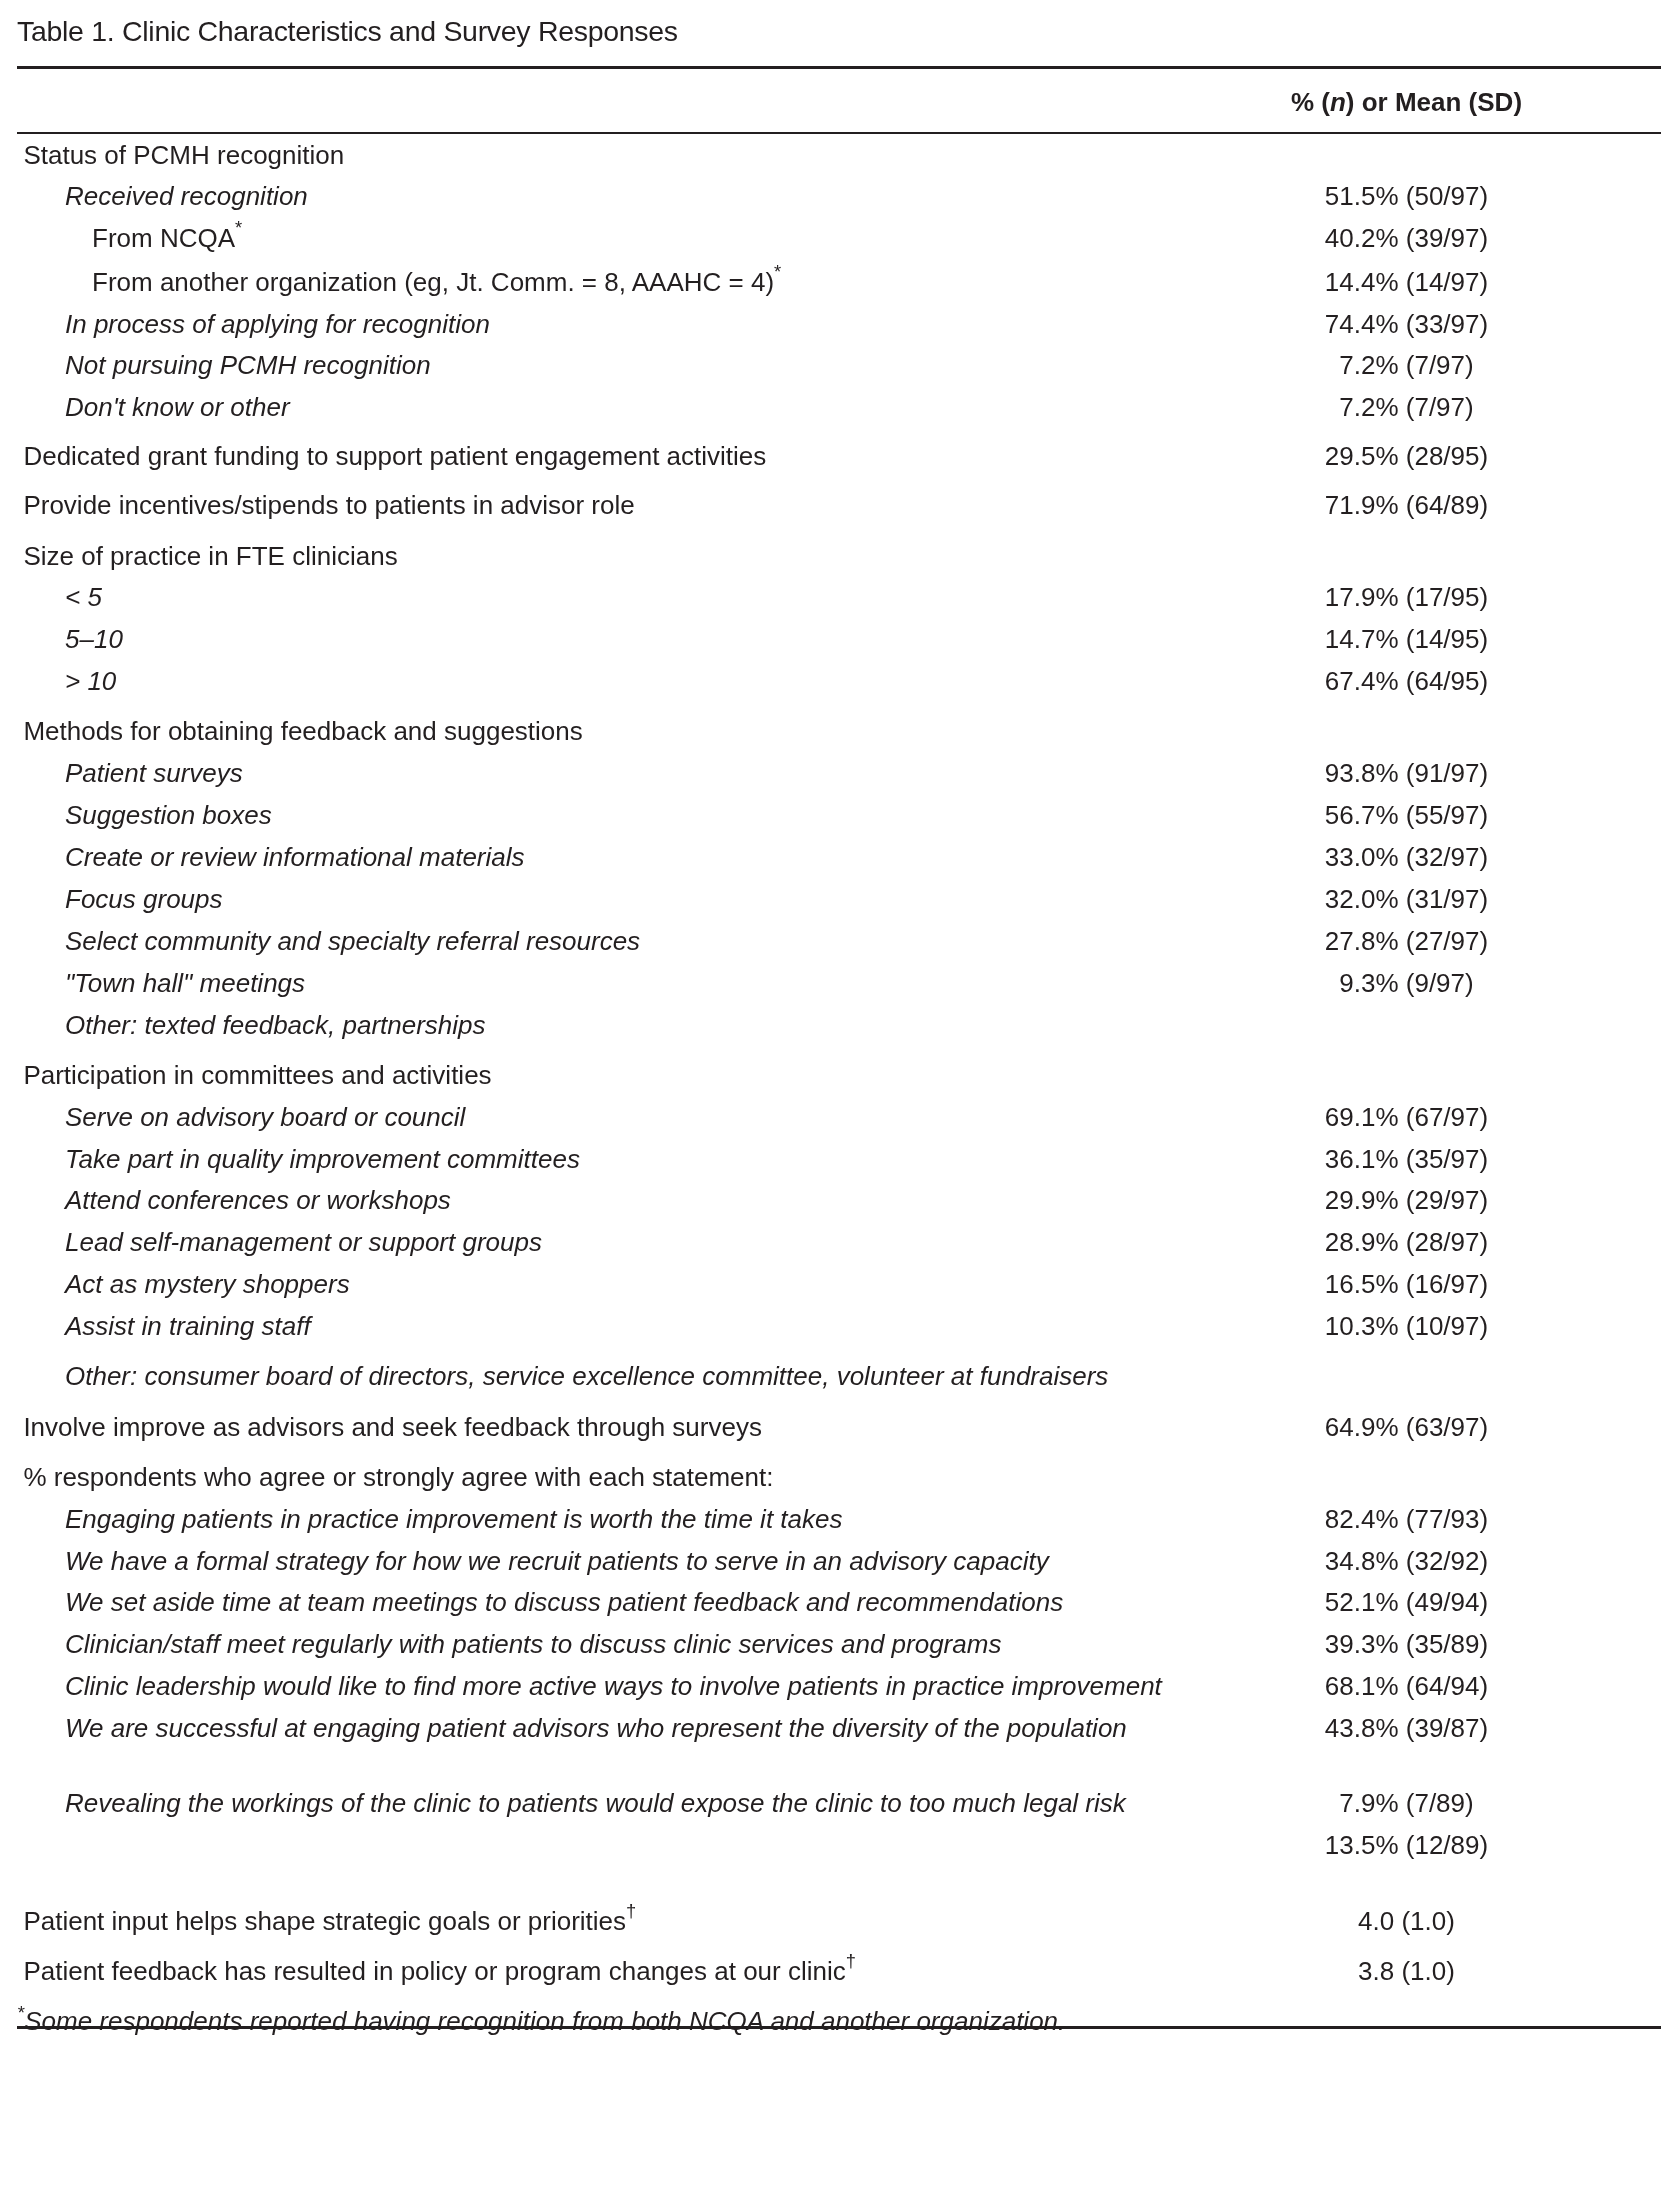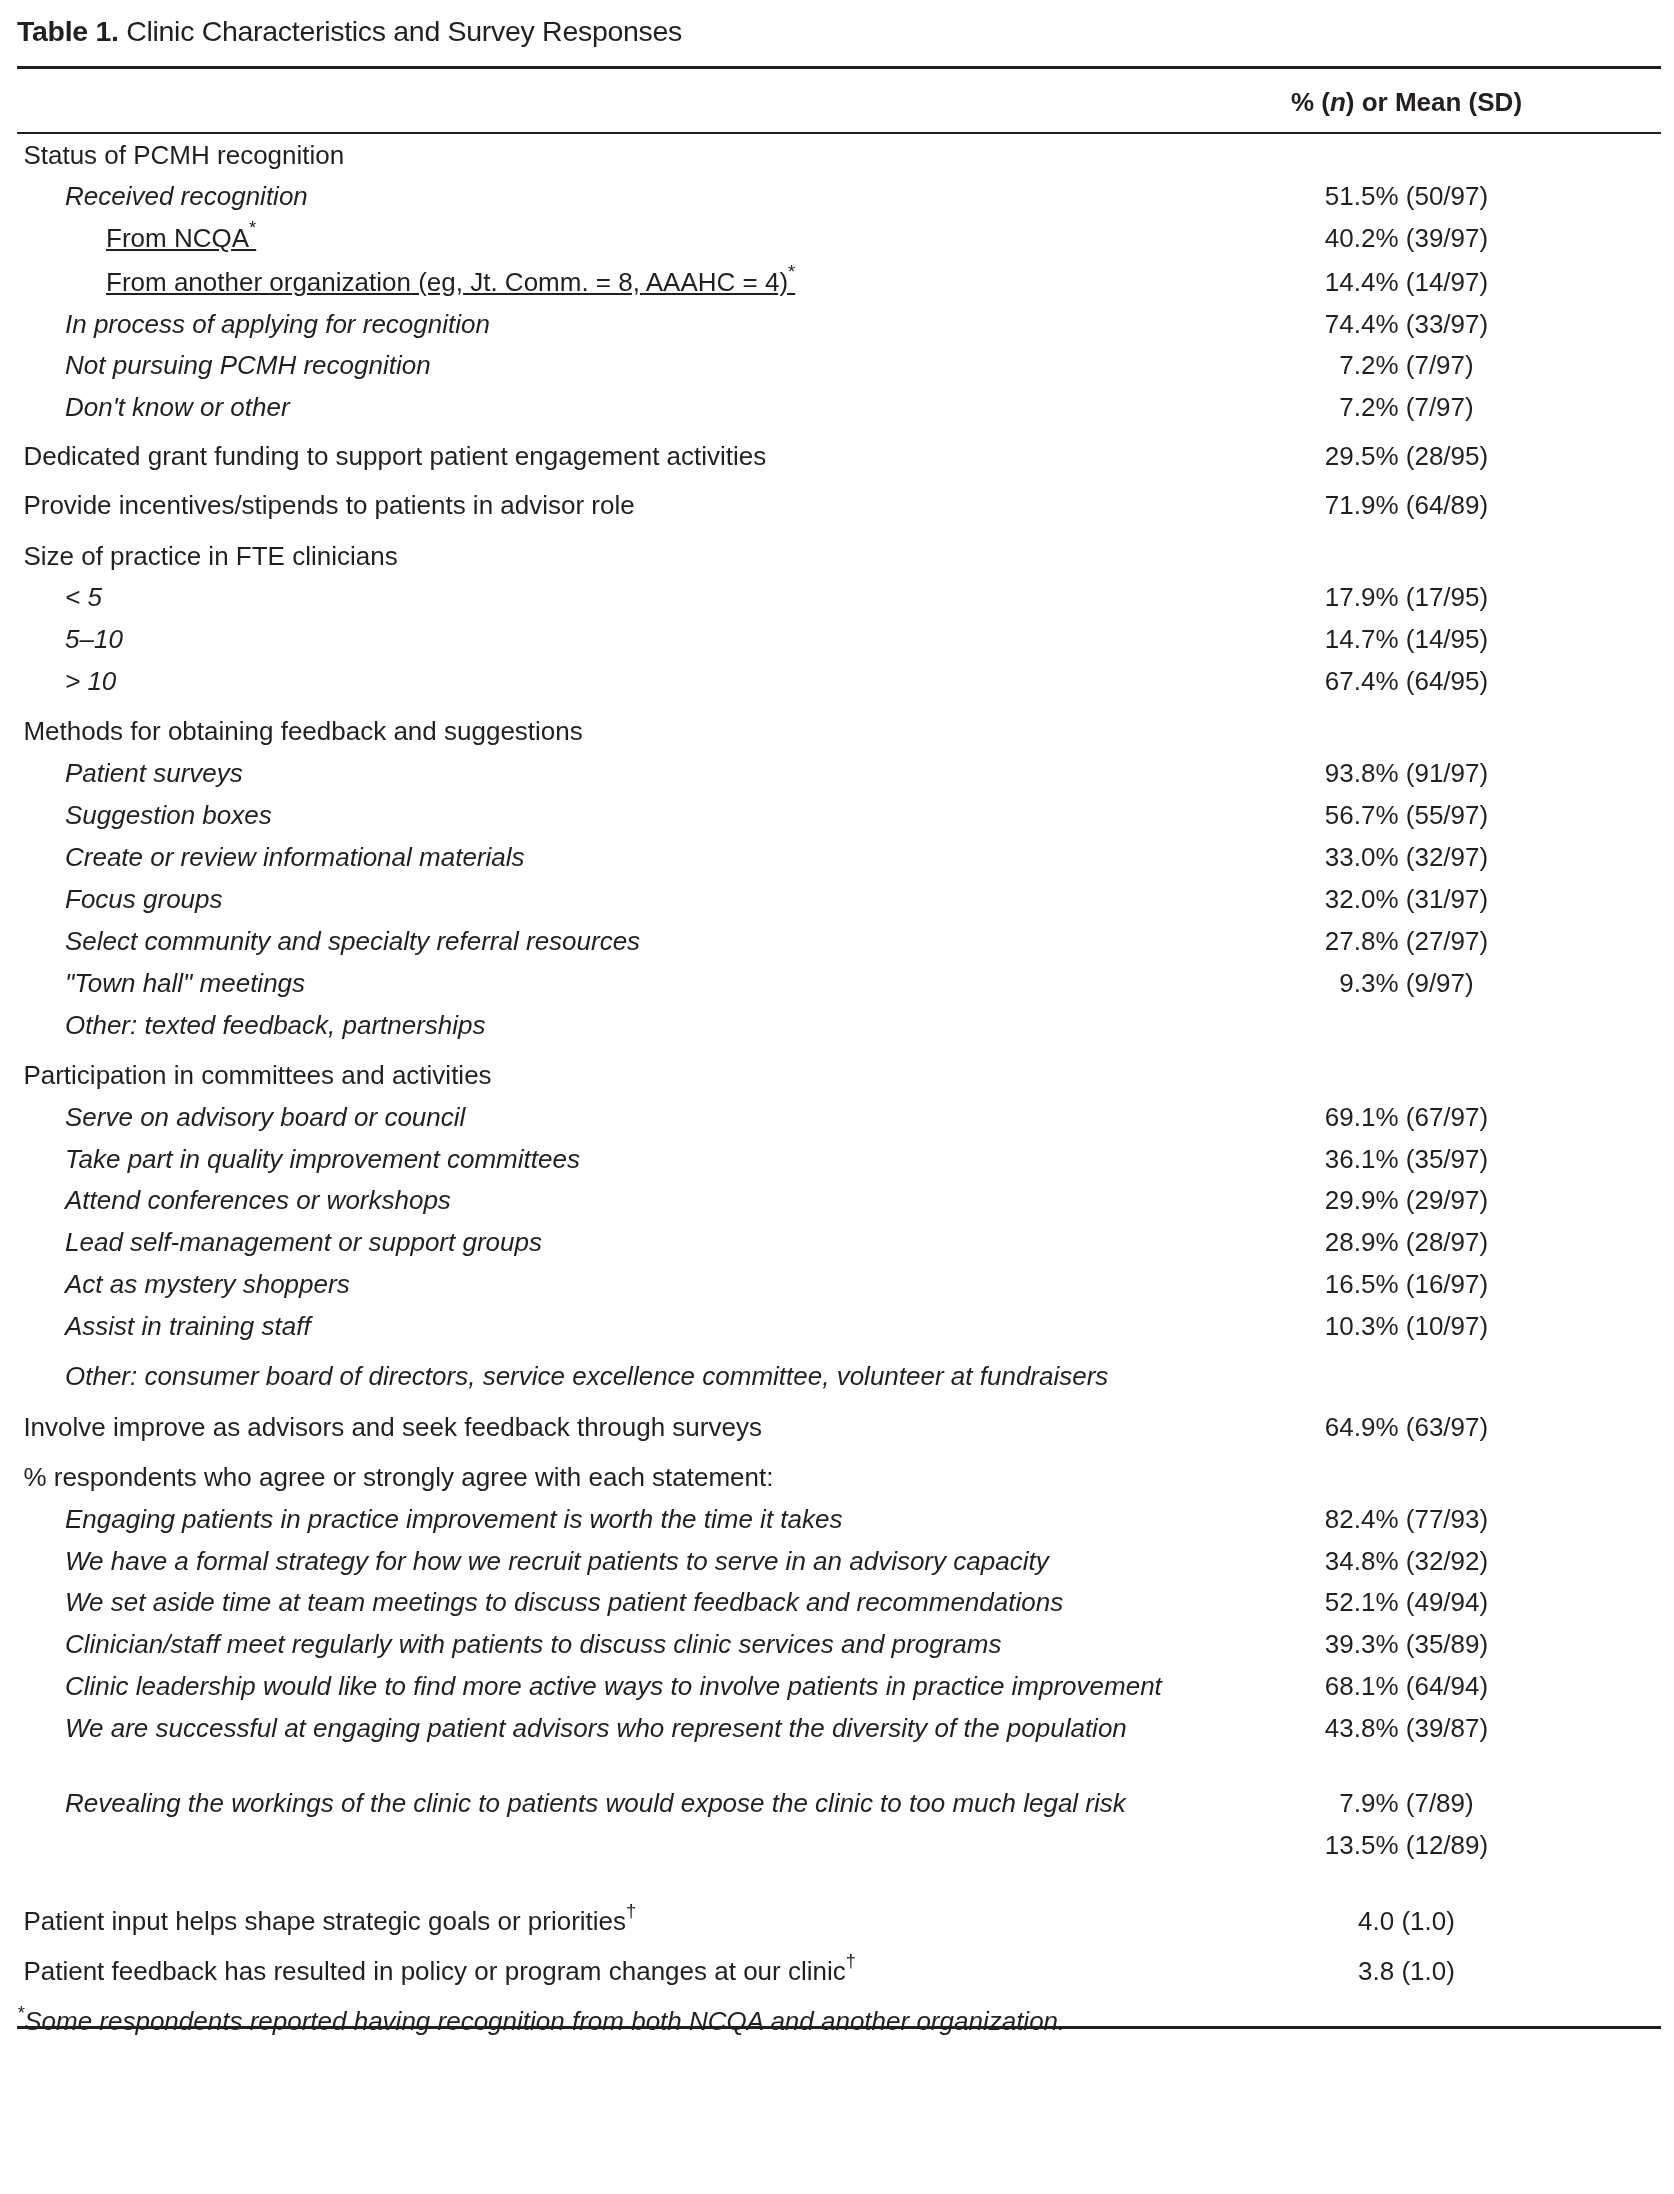--- a/index.html
+++ b/index.html
@@ -16,21 +16,21 @@
       overflow: hidden;
     }
     .caption {
       position: absolute;
       left: 17px;
       top: 15px;
       font-size: 28.5px;
       line-height: 33px;
       letter-spacing: -0.3px;
     }
-    .caption b { font-weight: bold; }
+    .caption b { font-weight: normal; }
     .rule-thick {
       position: absolute;
       left: 17px;
       width: 1644px;
       height: 3.3px;
       background: #231f20;
     }
     .rule-thin {
       position: absolute;
       left: 17px;
@@ -72,21 +72,21 @@
       padding-left: 22px;
     }
     .row .value {
       position: absolute;
       left: 1239px;
       width: 335px;
       text-align: center;
     }
     .lvl0 .label { left: 23.4px; }
     .lvl1 .label { left: 65px; font-style: italic; }
-    .lvl2 .label { left: 106px; text-decoration: underline; }
+    .lvl2 .label { left: 92px; }
     sup {
       font-size: 18.4px;
       line-height: 0;
       position: relative;
       top: -3.3px;
       vertical-align: super;
     }
     .footnotes {
       position: absolute;
       left: 17px;

